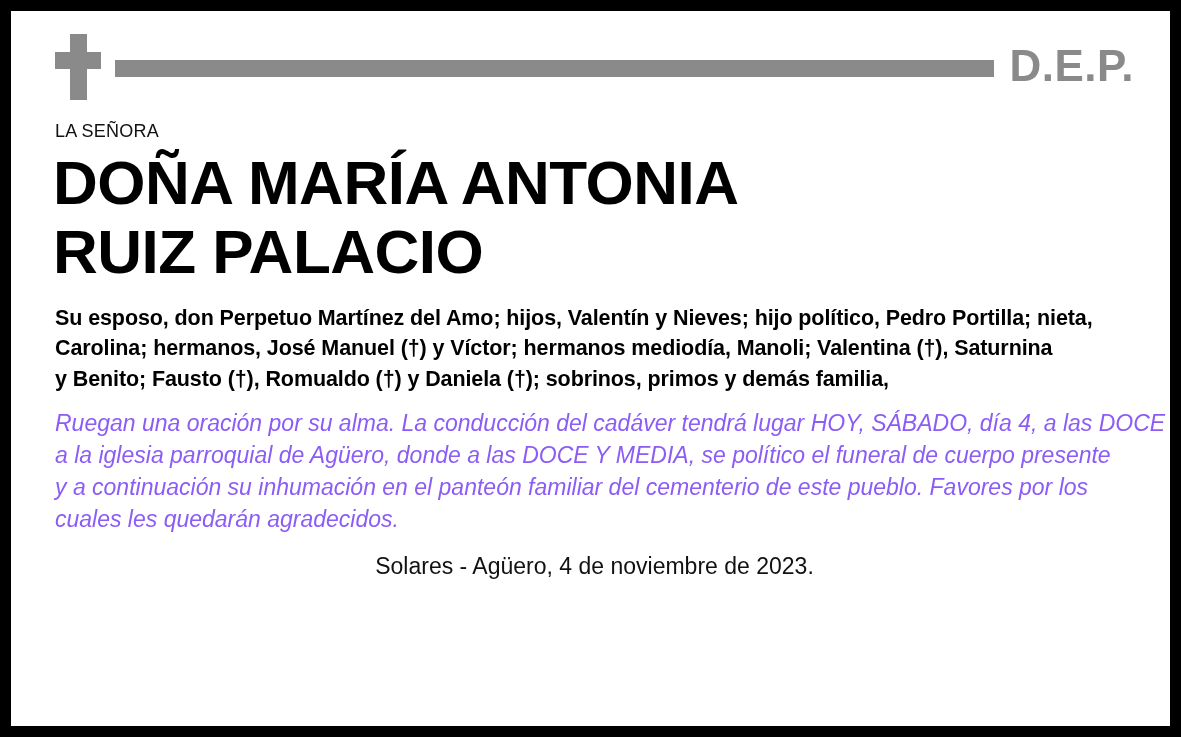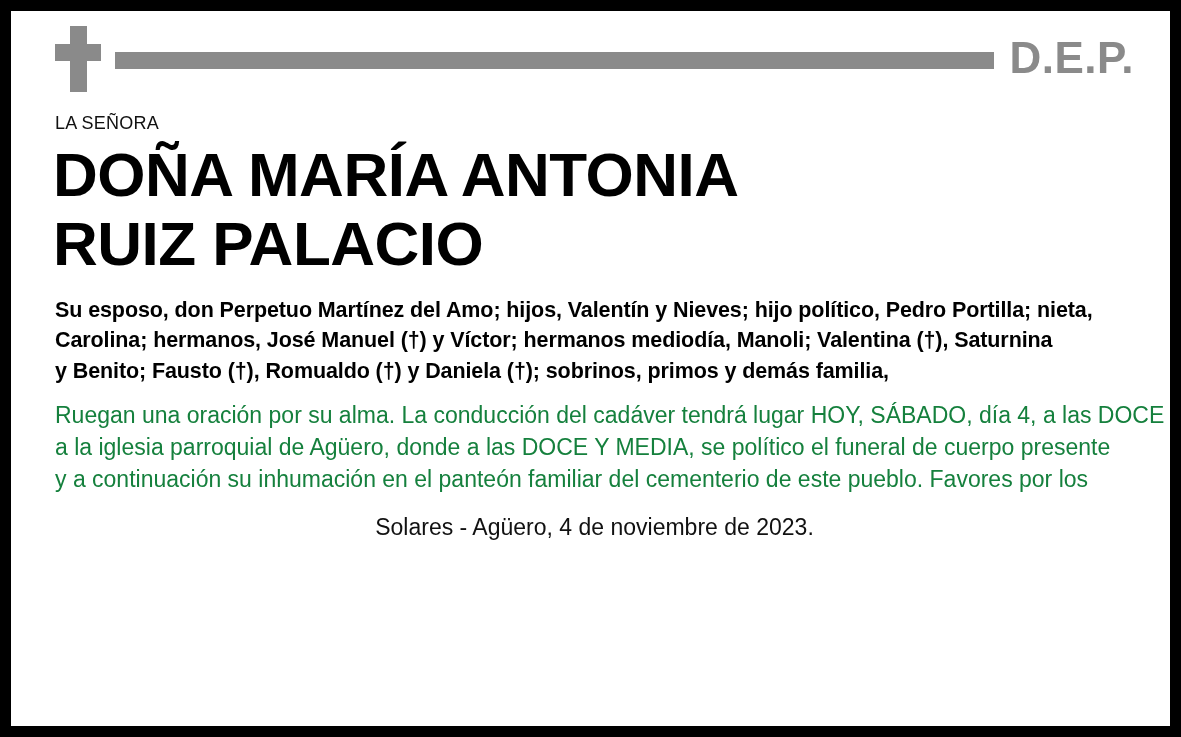--- a/index.html
+++ b/index.html
@@ -41,21 +41,21 @@
   .frame-left { left: 0; }
   .frame-right { right: 0; }
 
   .inner {
     position: absolute;
     top: 11px;
     left: 11px;
     width: 1159px;
     height: 715px;
     box-sizing: border-box;
-    padding: 12px 36px 10px 36px;
+    padding: 20px 36px 10px 36px;
   }
 
   
   .header-band {
     display: flex;
     align-items: center;
     height: 72px;
     margin-left: 8px;
   }
   .cross {
@@ -132,21 +132,22 @@
     line-height: 1.42;
     color: #000000;
     letter-spacing: -0.1px;
   }
   .family .line { display: block; white-space: nowrap; }
 
   .announcement {
     margin: 14px 0 0 8px;
     font-size: 23px;
     line-height: 1.38;
-    color: #15803d;
+    color: #8b5cf6;
+    font-style: italic;
   }
   .announcement .line { display: block; white-space: nowrap; }
 
   .closing {
     margin: 16px 0 0 8px;
     font-size: 23px;
     line-height: 1.38;
     color: #111111;
   }
   .closing .line { display: block; text-align: center; }
@@ -183,20 +184,21 @@
     <div class="family">
       <span class="line">Su esposo, don Perpetuo Martínez del Amo; hijos, Valentín y Nieves; hijo político, Pedro Portilla; nieta,</span>
       <span class="line">Carolina; hermanos, José Manuel (†) y Víctor; hermanos mediodía, Manoli; Valentina (†), Saturnina</span>
       <span class="line">y Benito; Fausto (†), Romualdo (†) y Daniela (†); sobrinos, primos y demás familia,</span>
     </div>
 
     <div class="announcement">
       <span class="line">Ruegan una oración por su alma. La conducción del cadáver tendrá lugar HOY, SÁBADO, día 4, a las DOCE</span>
       <span class="line">a la iglesia parroquial de Agüero, donde a las DOCE Y MEDIA, se político el funeral de cuerpo presente</span>
       <span class="line">y a continuación su inhumación en el panteón familiar del cementerio de este pueblo. Favores por los</span>
+      <span class="line">cuales les quedarán agradecidos.</span>
     </div>
 
     <div class="closing">
       <span class="line">Solares - Agüero, 4 de noviembre de 2023.</span>
     </div>
 
   </div>
 </div>
 
 </body></html>

